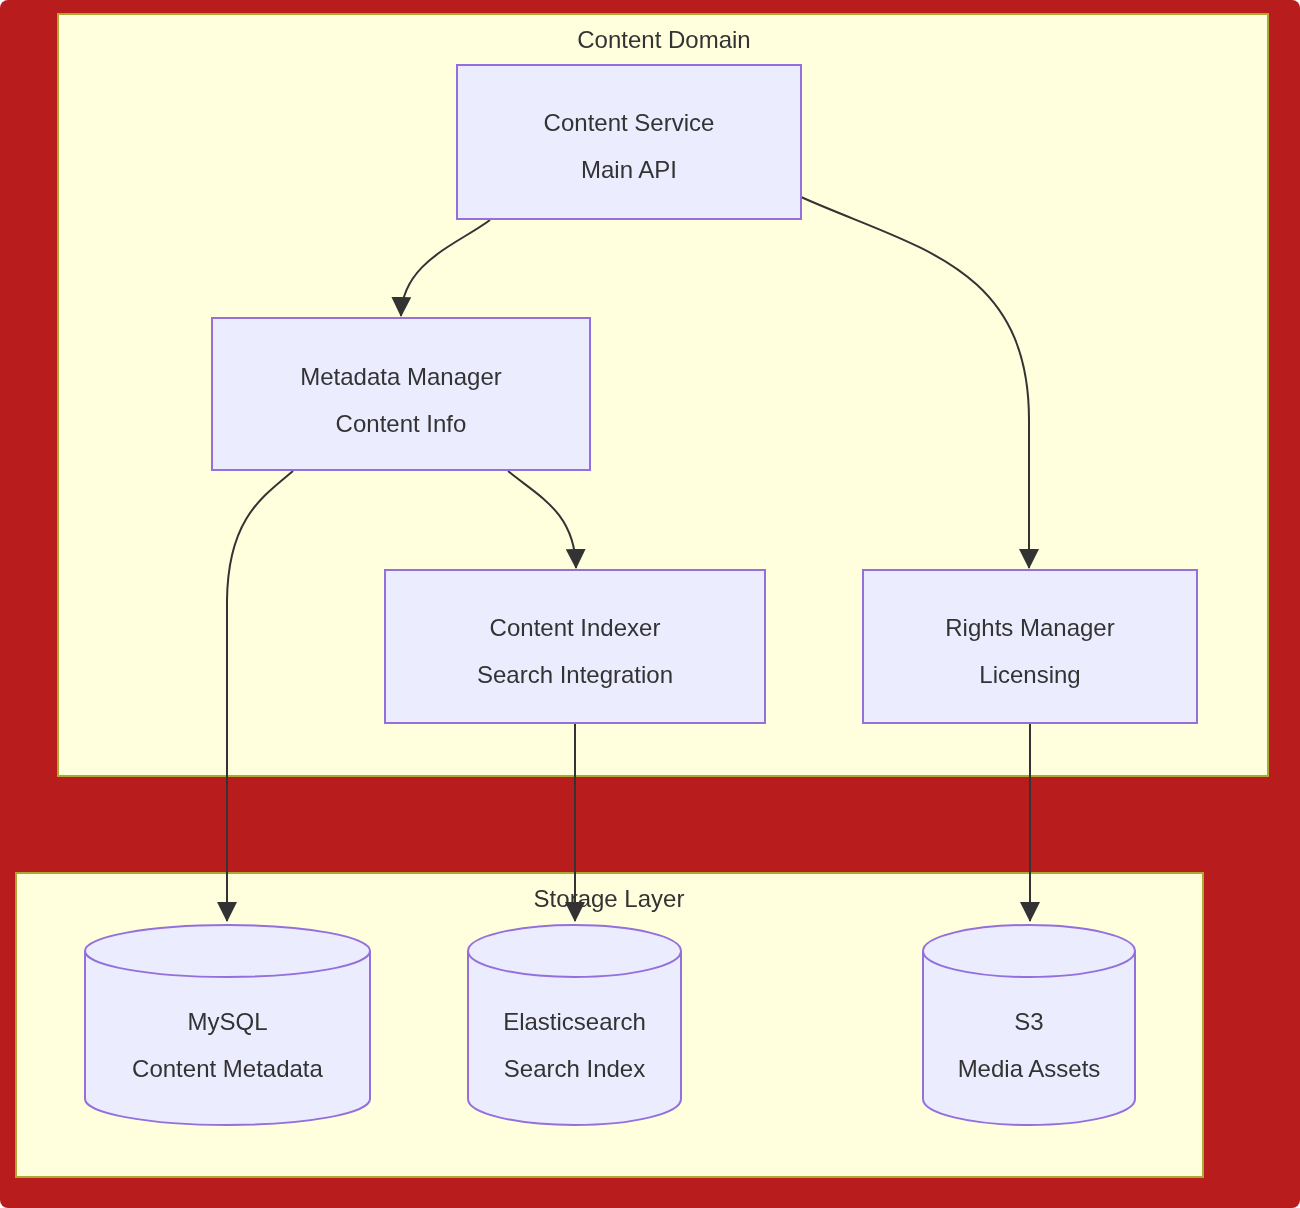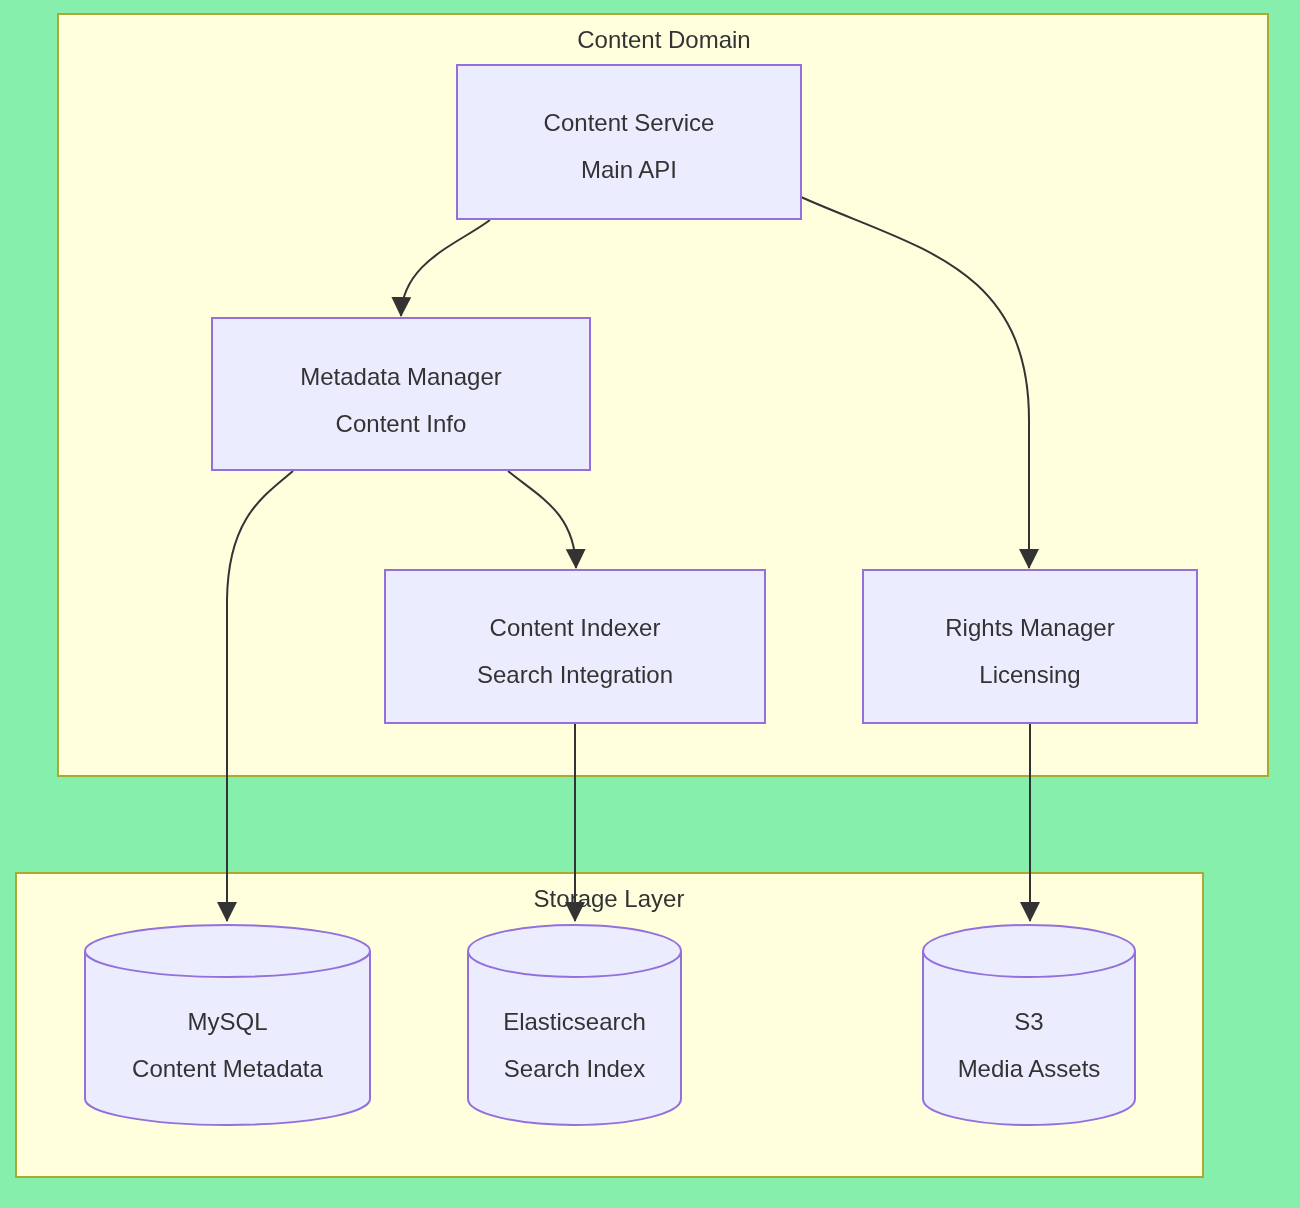--- a/index.html
+++ b/index.html
@@ -5,22 +5,23 @@
   html, body {
     margin: 0;
     padding: 0;
     background: #ffffff;
     font-family: "Liberation Sans", sans-serif;
   }
   .canvas {
     position: relative;
     width: 1300px;
     height: 1208px;
-    background: #86efac;
+    background: #b91c1c;
     overflow: hidden;
+    border-radius: 8px;
   }
   svg text {
     font-family: "Liberation Sans", sans-serif;
     font-size: 24px;
     fill: #333333;
     text-anchor: middle;
   }
   svg .group-box {
     fill: #ffffde;
     stroke: #aaaa33;

